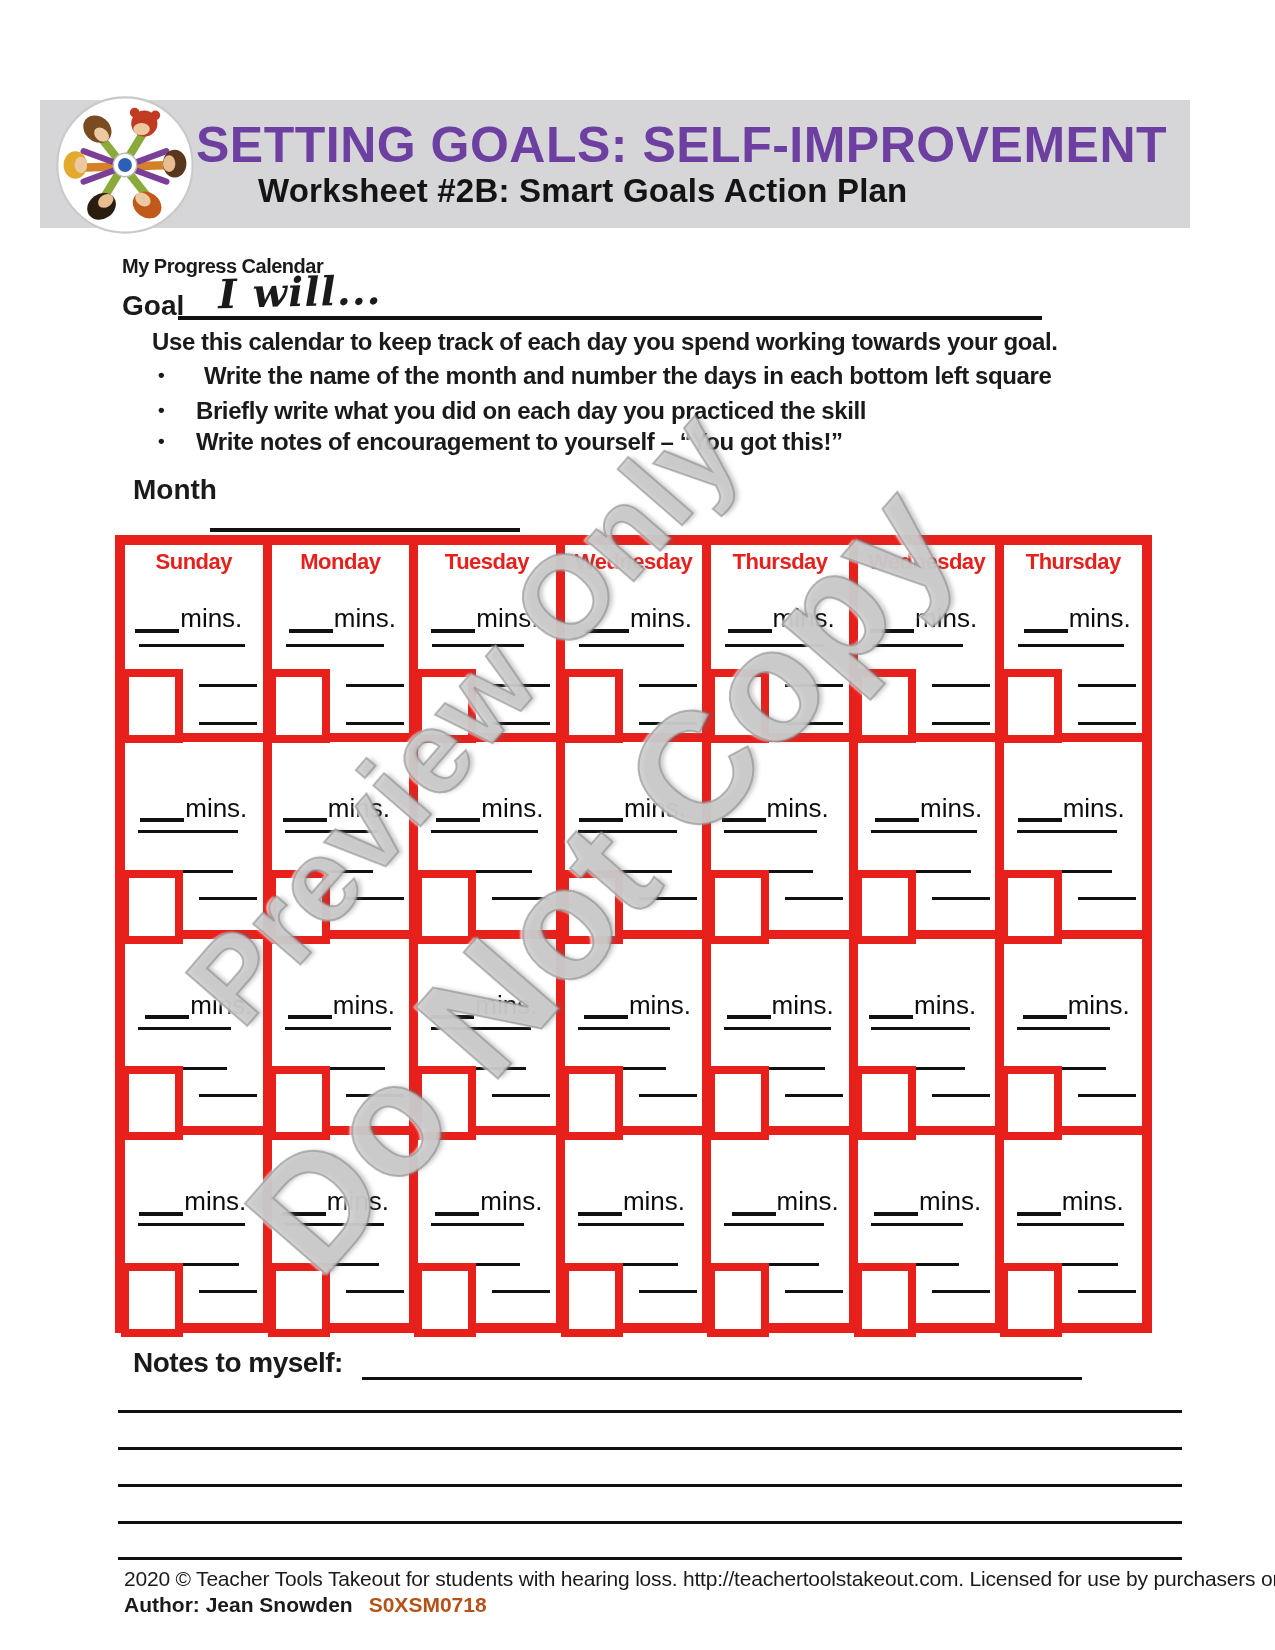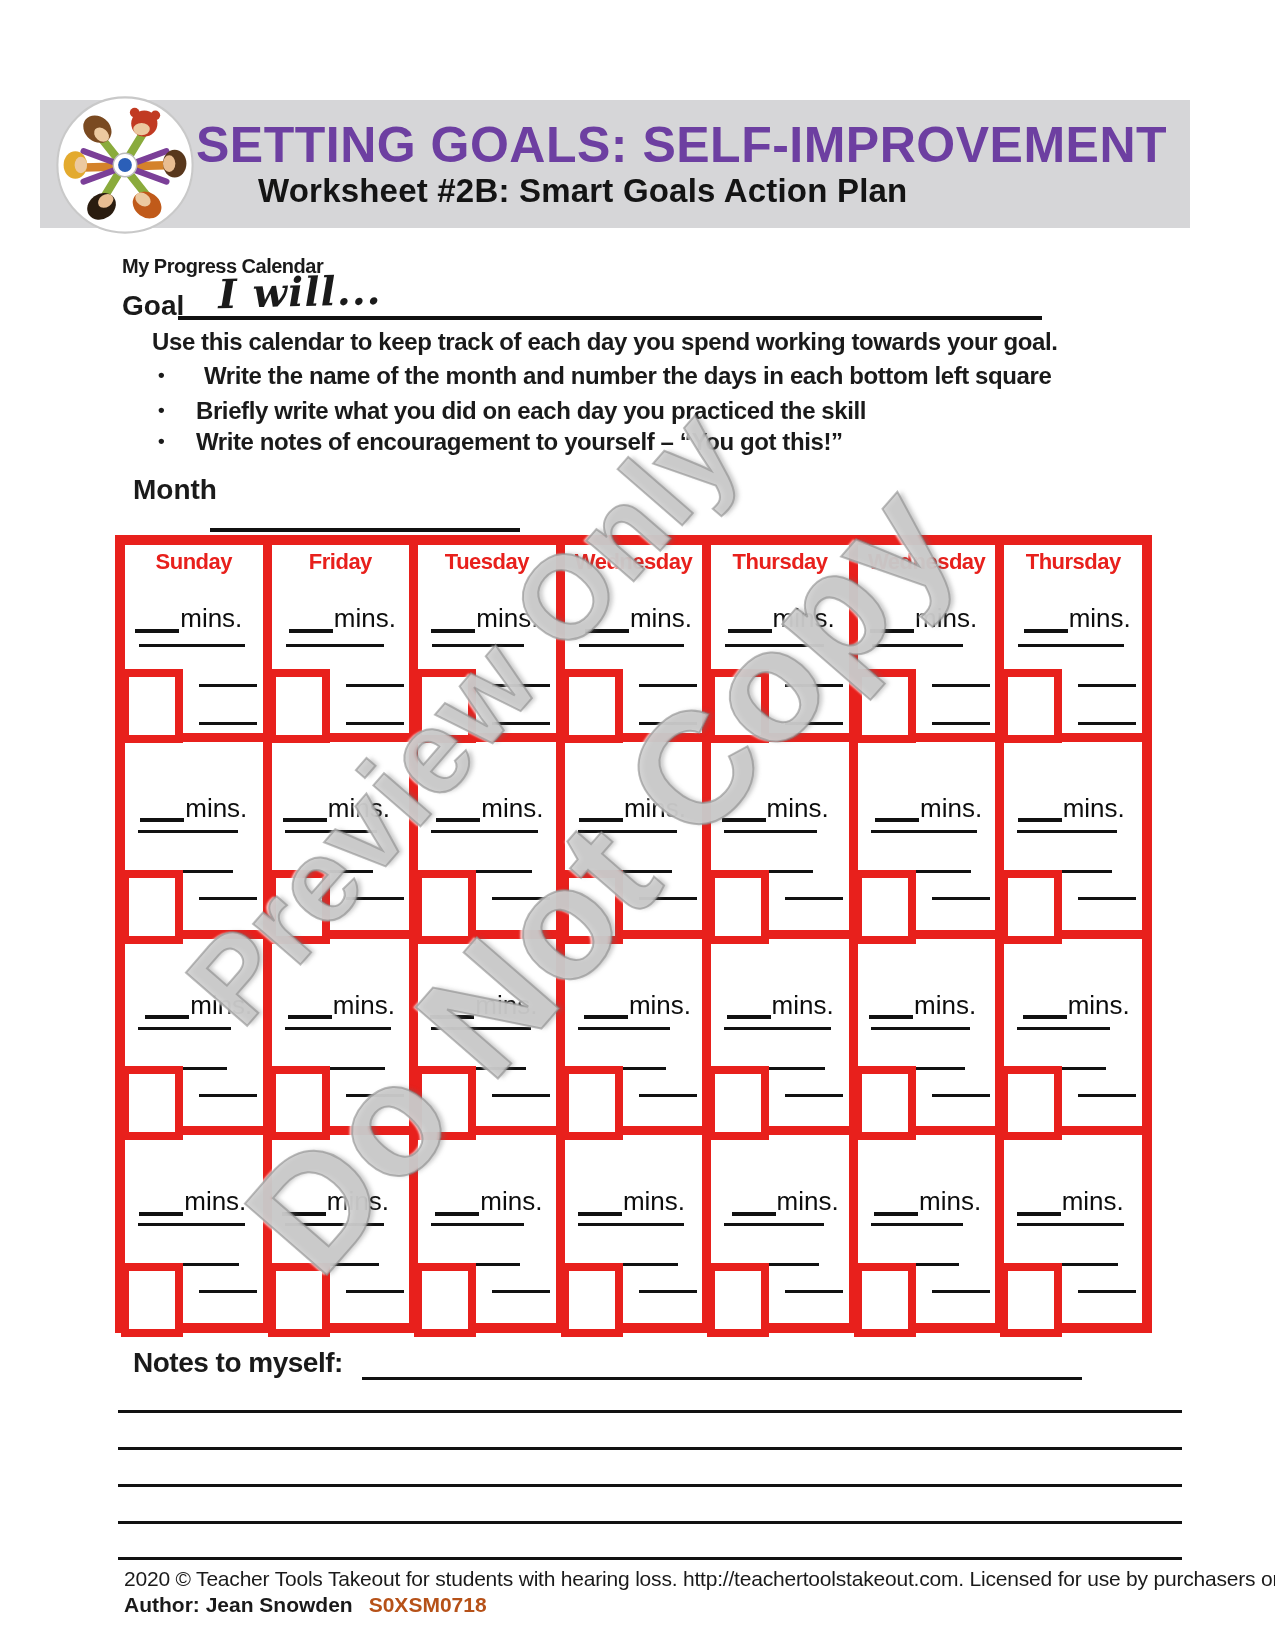--- a/index.html
+++ b/index.html
@@ -125,21 +125,21 @@
         <div class="minsrow" style="transform: translateX(-5px);">
           <span class="blank"></span>
           <span class="minsword">mins.</span>
         </div>
         <div class="wline l1" style="right: 18px;"></div>
         <div class="sq"></div>
         <div class="sline s1"></div>
         <div class="sline s2"></div>
       </div>
       <div class="cell row0">
-        <div class="day">Friday</div>
+        <div class="day">Monday</div>
         <div class="minsrow" style="transform: translateX(2px);">
           <span class="blank"></span>
           <span class="minsword">mins.</span>
         </div>
         <div class="wline l1" style="right: 25px;"></div>
         <div class="sq"></div>
         <div class="sline s1"></div>
         <div class="sline s2"></div>
       </div>
       <div class="cell row0">

